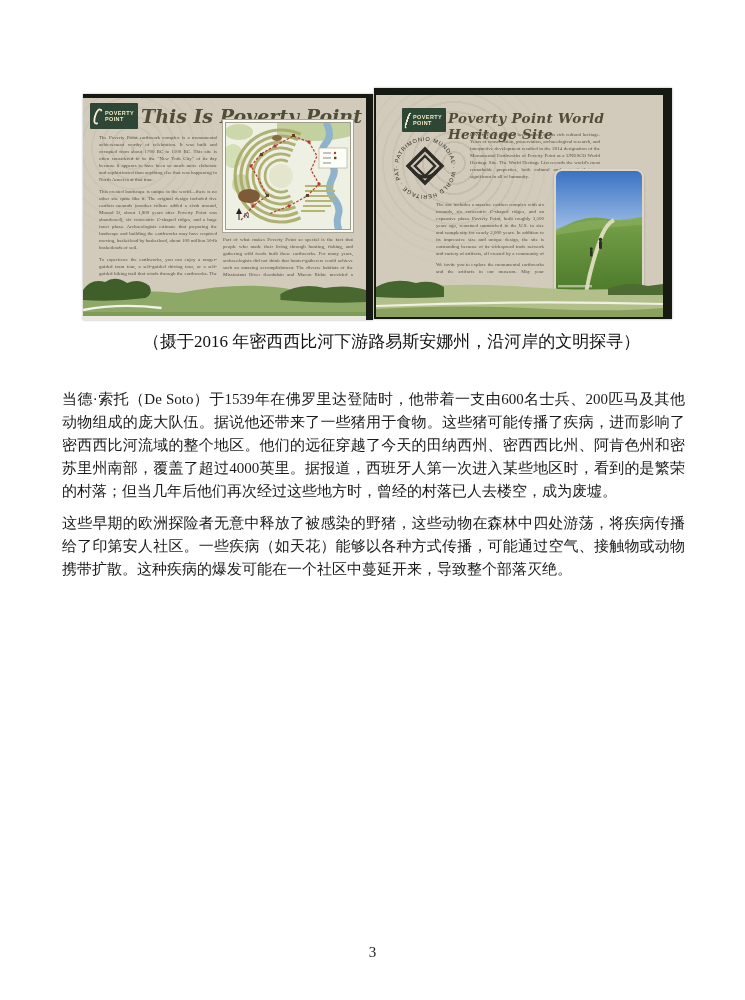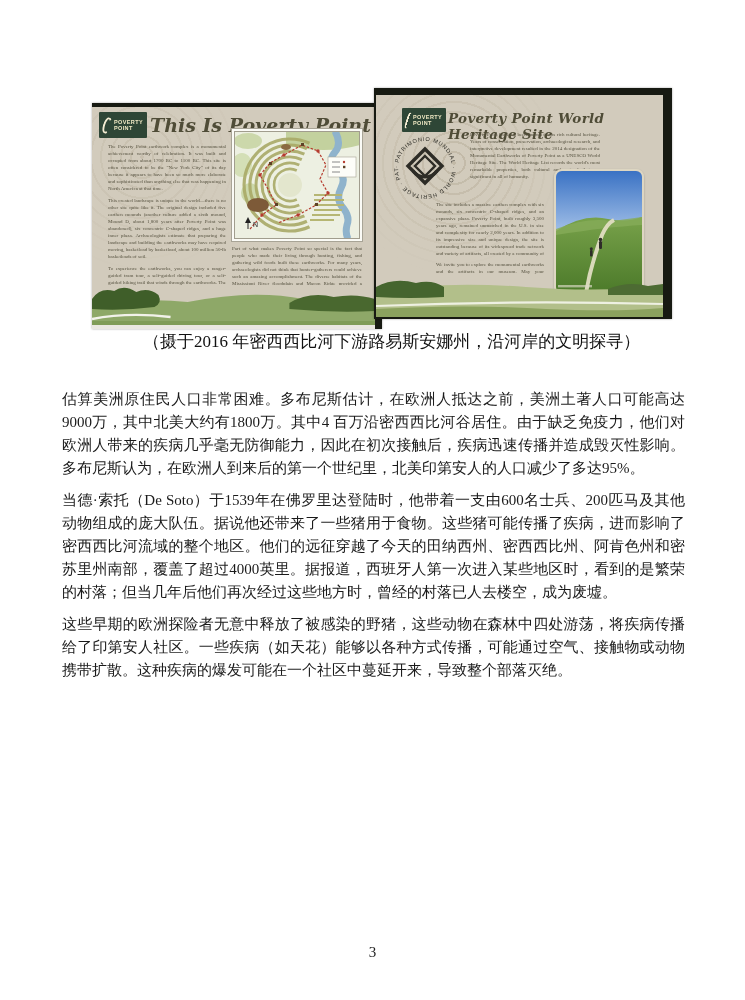--- a/index.html
+++ b/index.html
@@ -60,21 +60,21 @@
   .article{position:absolute;left:62px;top:388px;width:623px;font-size:15px;line-height:23px;
     text-align:justify;text-justify:inter-ideograph;}
   .article p{margin:0 0 9px 0;}
   .page-number{position:absolute;left:0;top:944px;width:745px;text-align:center;font-size:15px;color:#222;}
 </style>
 </head>
 <body>
 
 <div id="page">
 
-  <figure class="photo photo-left" style="margin:12px;">
+  <figure class="photo photo-left" style="margin:3px;">
     <div class="sign left-sign">
       <div class="watermark"></div>
 
       <div class="sign-logo">
         <span class="crescent"></span>
         <span class="logo-text">
           <span>POVERTY</span>
           <span>POINT</span>
         </span>
       </div>
@@ -222,20 +222,19 @@
         <path d="M232 12 Q252 4 272 9 L287 7 L287 18 L232 18 Z" fill="#4d6b33"></path>
         <path d="M0 29 Q140 23 287 27" stroke="#eef0e2" stroke-width="2.2" fill="none"></path>
         <path d="M0 32 Q90 27 170 32 Q240 35 287 31 L287 40 L0 40 Z" fill="#8ba25e"></path>
       </svg>
     </div>
   </figure>
 
   <div class="doc-caption">（摄于2016 年密西西比河下游路易斯安娜州，沿河岸的文明探寻）</div>
 
   <div class="article">
-    <p>估算美洲原住民人口非常困难。多布尼斯估计，在欧洲人抵达之前，美洲土著人口可能高达9000万，其中北美大约有1800万。其中4 百万沿密西西比河谷居住。由于缺乏免疫力，他们对欧洲人带来的疾病几乎毫无防御能力，因此在初次接触后，疾病迅速传播并造成毁灭性影响。多布尼斯认为，在欧洲人到来后的第一个世纪里，北美印第安人的人口减少了多达95%。</p>
     <p>当德·索托（De Soto）于1539年在佛罗里达登陆时，他带着一支由600名士兵、200匹马及其他动物组成的庞大队伍。据说他还带来了一些猪用于食物。这些猪可能传播了疾病，进而影响了密西西比河流域的整个地区。他们的远征穿越了今天的田纳西州、密西西比州、阿肯色州和密苏里州南部，覆盖了超过4000英里。据报道，西班牙人第一次进入某些地区时，看到的是繁荣的村落；但当几年后他们再次经过这些地方时，曾经的村落已人去楼空，成为废墟。</p>
     <p>这些早期的欧洲探险者无意中释放了被感染的野猪，这些动物在森林中四处游荡，将疾病传播给了印第安人社区。一些疾病（如天花）能够以各种方式传播，可能通过空气、接触物或动物携带扩散。这种疾病的爆发可能在一个社区中蔓延开来，导致整个部落灭绝。</p>
   </div>
 
   <div class="page-number">3</div>
 
 </div>
 
 </body></html>

